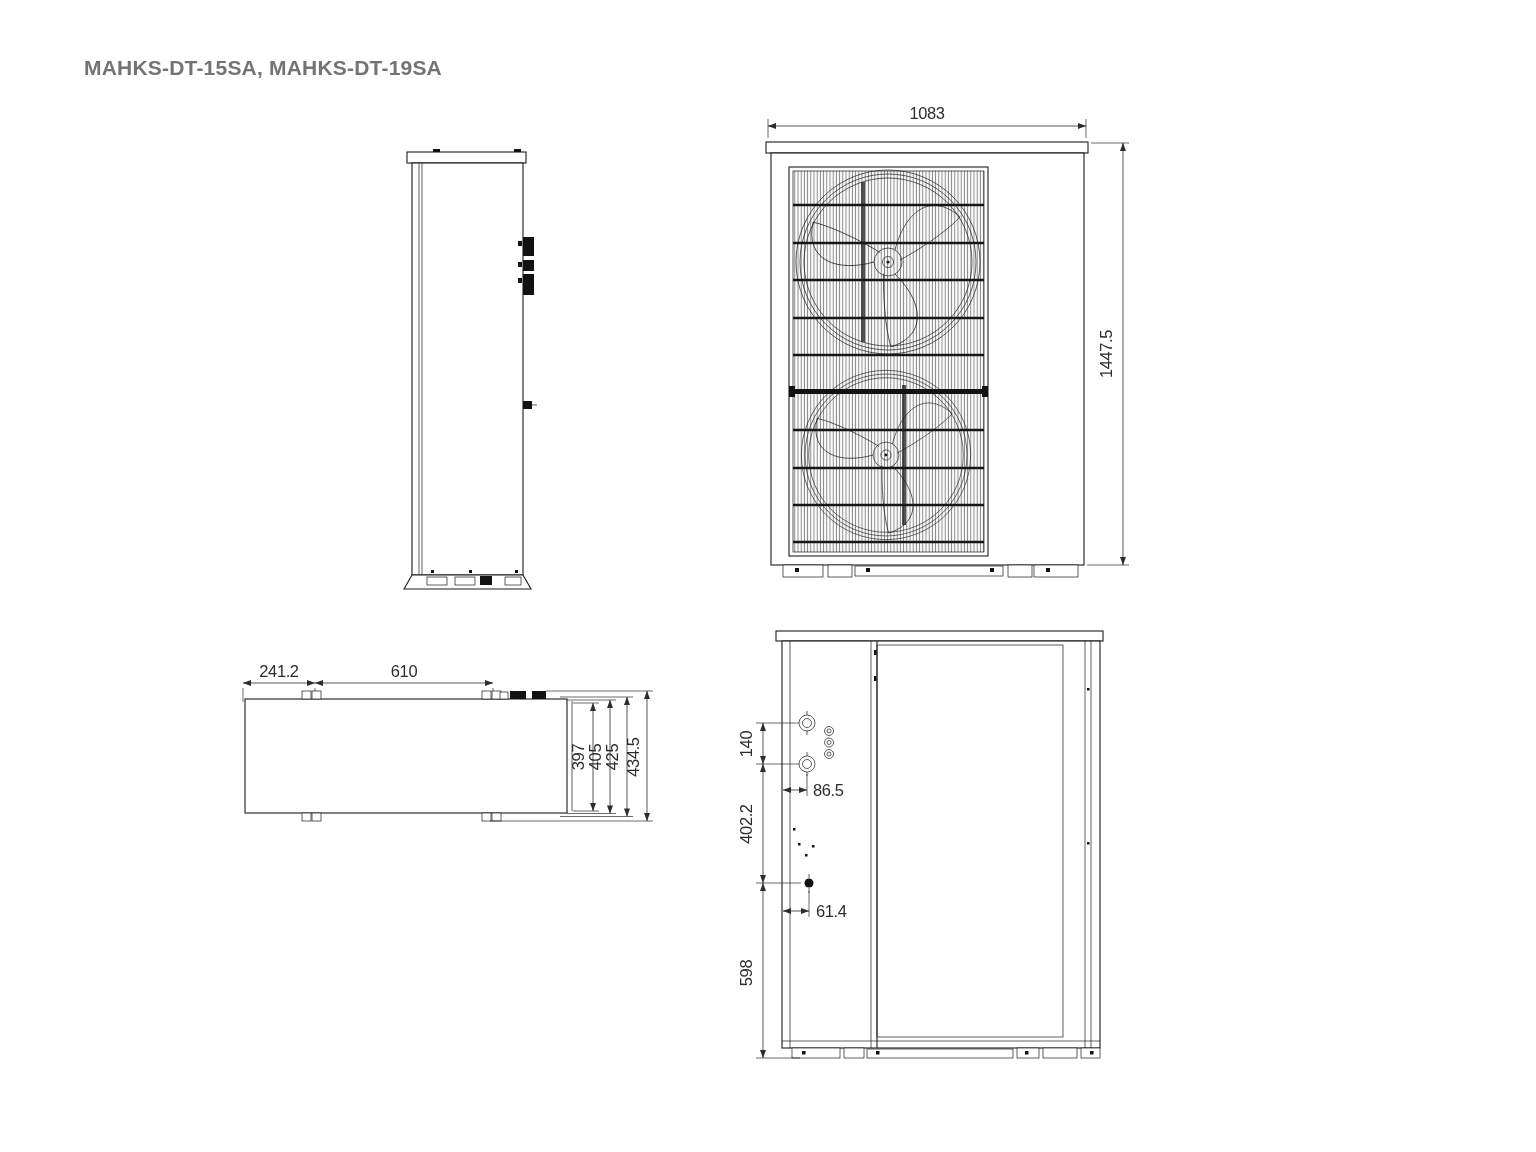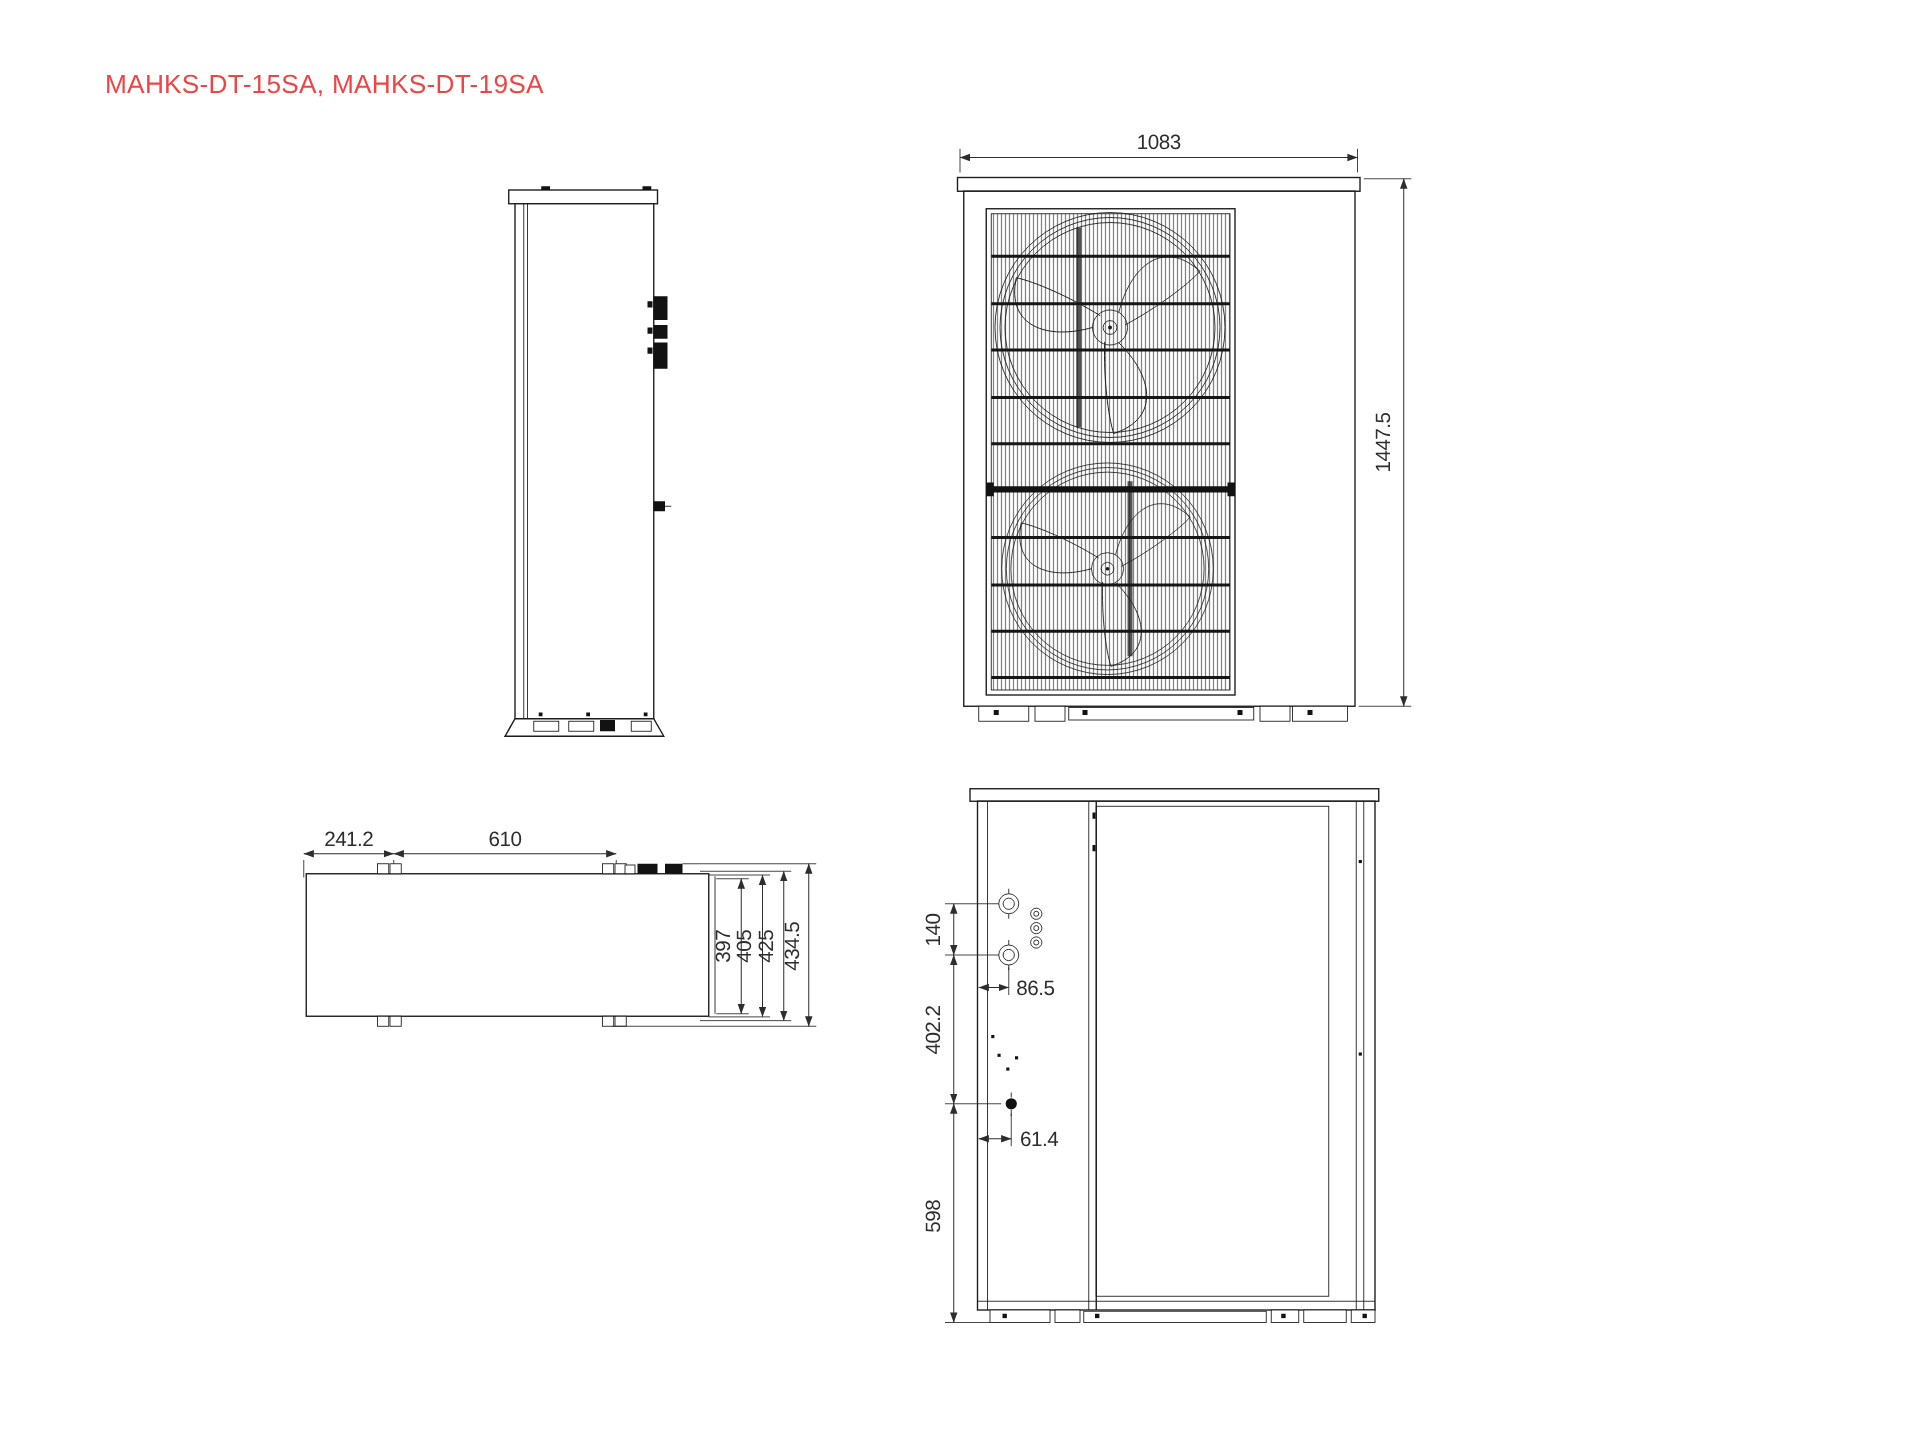--- a/index.html
+++ b/index.html
@@ -1,19 +1,19 @@
 <!DOCTYPE html>
 <html><head>
 <meta charset="utf-8">
 <style>
   html,body{margin:0;padding:0;background:#ffffff;}
   .canvas{position:relative;width:1536px;height:1152px;background:#ffffff;overflow:hidden;
           font-family:"Liberation Sans", sans-serif;}
-  .page-title{position:absolute;left:84px;top:56px;font-size:21px;font-weight:400;
-              color:#ef4444;letter-spacing:.2px;}
+  .page-title{position:absolute;left:84px;top:56px;font-size:21px;font-weight:700;
+              color:#737373;letter-spacing:.2px;}
   svg{position:absolute;left:0;top:0;}
   svg text{font-family:"Liberation Sans", sans-serif;font-size:16.5px;fill:#2d2d2d;letter-spacing:-0.4px;}
   .ln{stroke:#1c1c1c;fill:none;stroke-width:1.1;}
   .thin{stroke:#1c1c1c;fill:none;stroke-width:0.7;}
   .dim{stroke:#2d2d2d;fill:none;stroke-width:0.8;}
   .ext{stroke:#2d2d2d;fill:none;stroke-width:0.7;}
   .blk{fill:#121212;stroke:none;}
   .whitefill{fill:#ffffff;}
 </style>
 </head>

